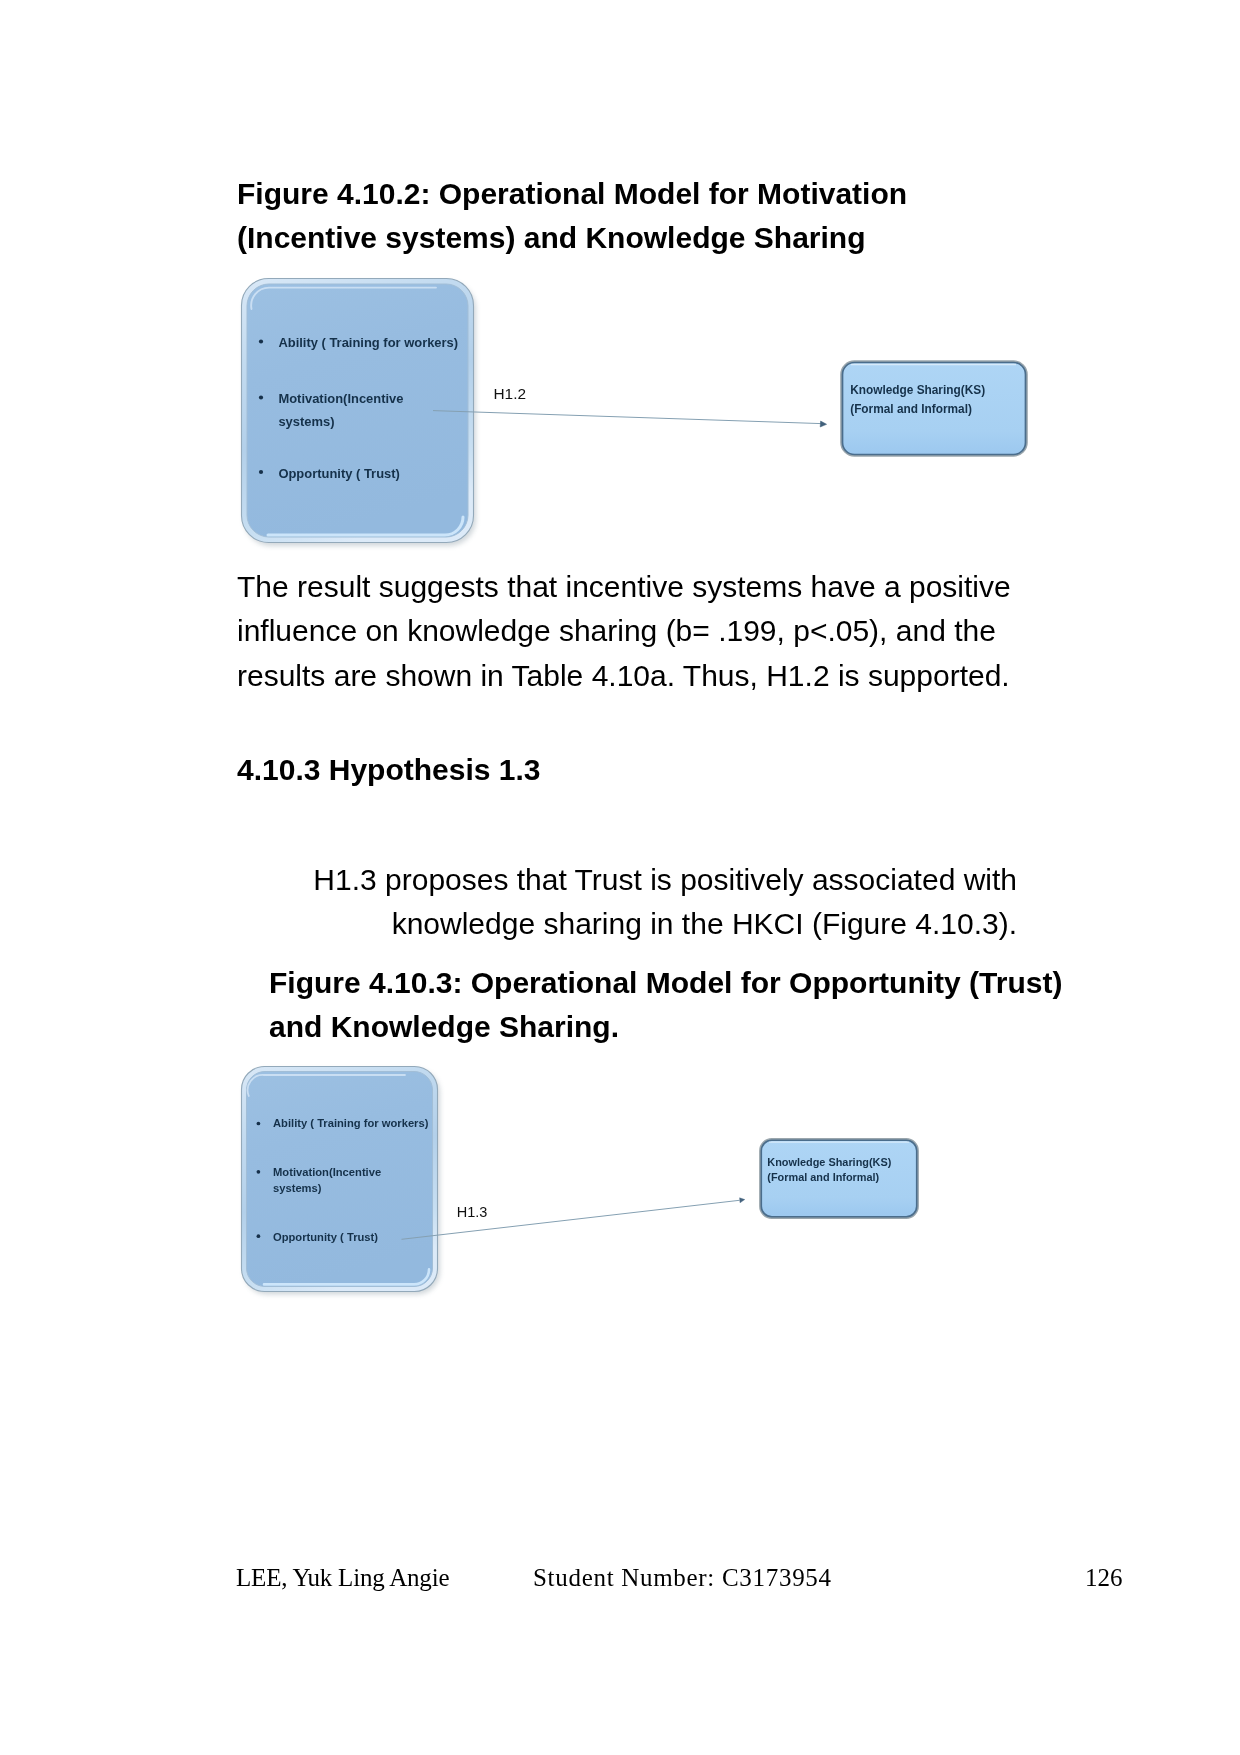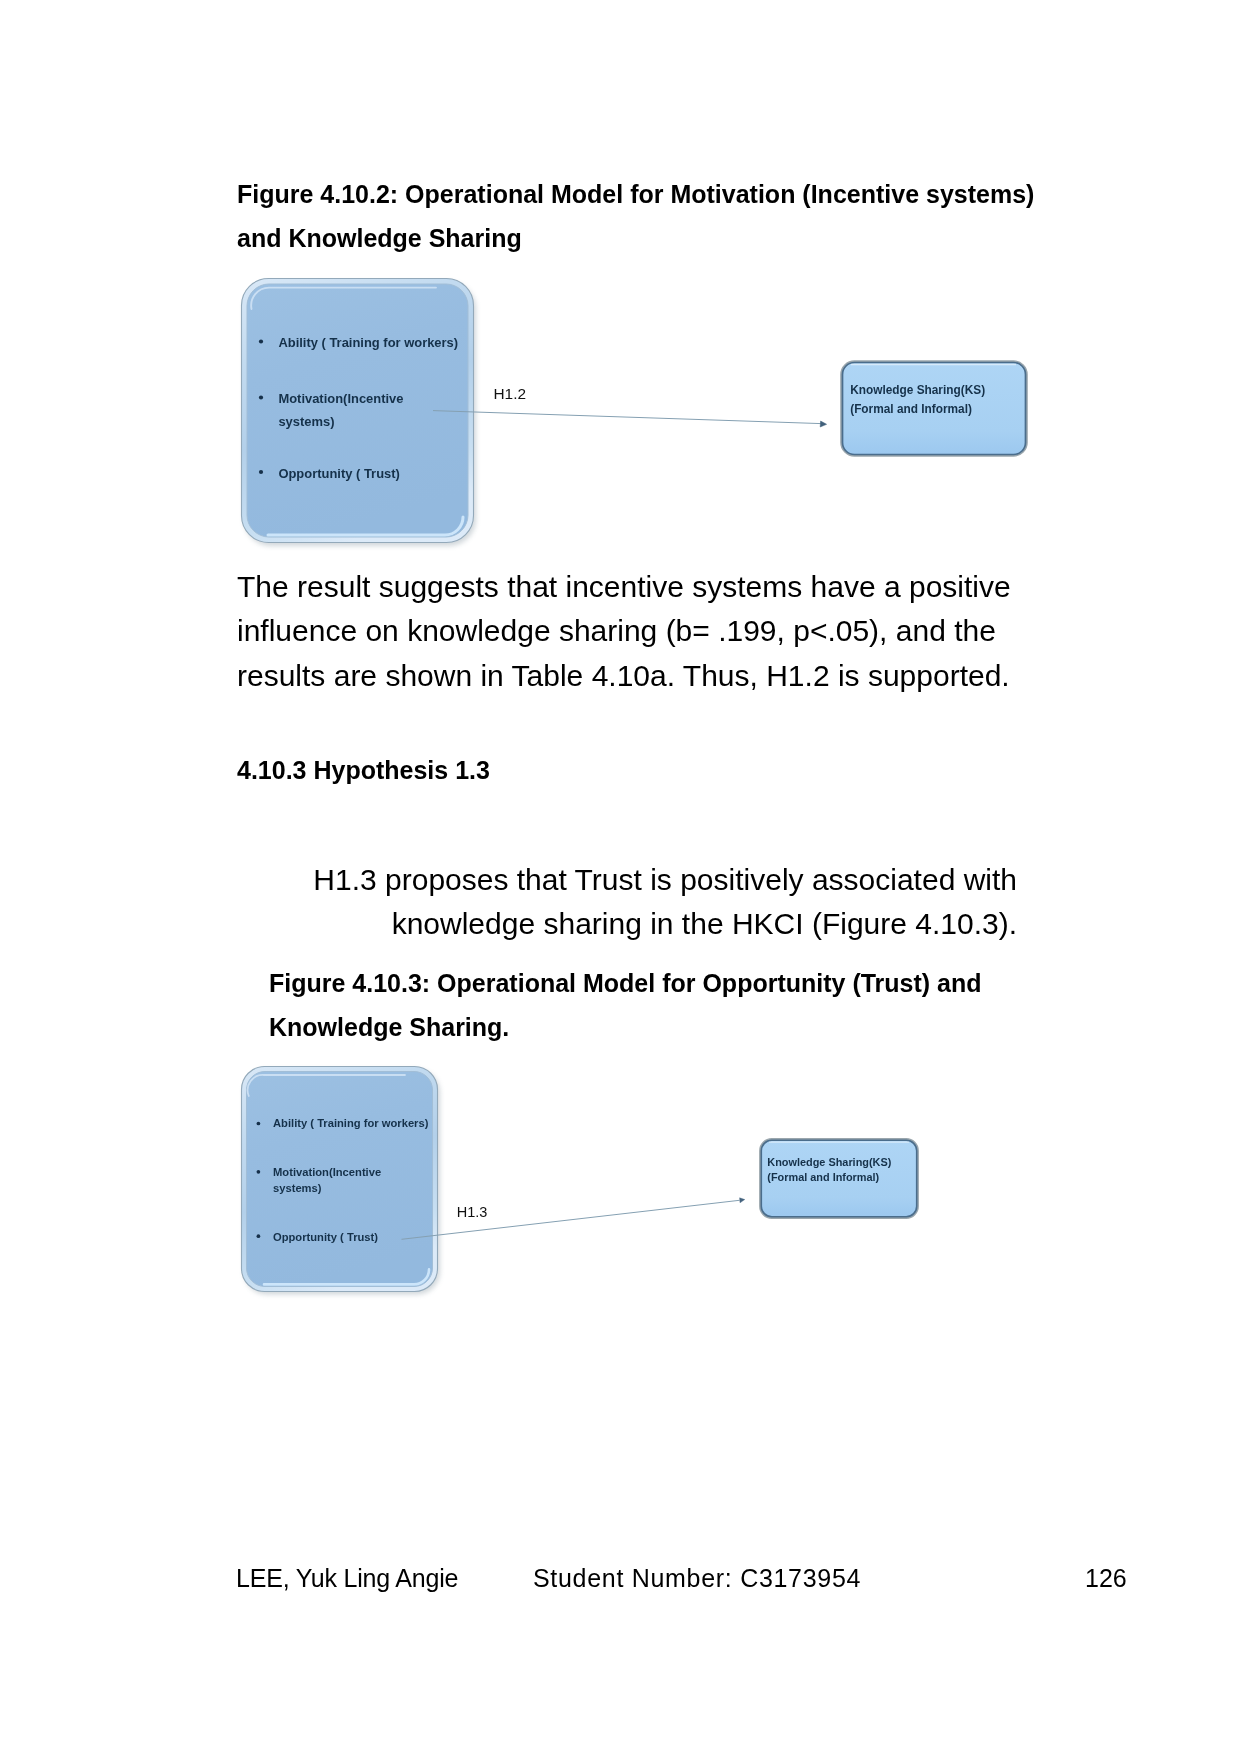--- a/index.html
+++ b/index.html
@@ -3,23 +3,23 @@
 <meta charset="utf-8">
 <style>
   html, body { margin:0; padding:0; }
   body {
     width:1240px; height:1755px; background:#ffffff; overflow:hidden;
     font-family:"Liberation Sans", sans-serif;
     -webkit-font-smoothing:antialiased;
   }
   .page { position:relative; width:1240px; height:1755px; background:#fff; }
   .blk { position:absolute; }
-  .h-bold { font-weight:bold; font-size:25px; color:#000; line-height:44.3px; letter-spacing:0px; }
+  .h-bold { font-weight:bold; font-size:30px; color:#000; line-height:44.3px; letter-spacing:0px; }
   .para  { font-size:30px; color:#000; line-height:44.3px; }
-  .footer { font-family:Liberation Sans, sans-serif; font-size:25px; color:#000; white-space:nowrap;text-align:center; }
+  .footer { font-family:Liberation Serif, serif; font-size:25px; color:#000; white-space:nowrap;text-align:center; }
   svg { display:block; }
   .dgtxt { font-family:"Liberation Sans", sans-serif; fill:#15314a; }
 </style>
 </head>
 <body>
 
 <div class="page">
 
   <div class="blk h-bold" style="left:237px; top:172px; width:800px;">Figure 4.10.2: Operational Model for Motivation (Incentive systems) and Knowledge Sharing</div>
 

